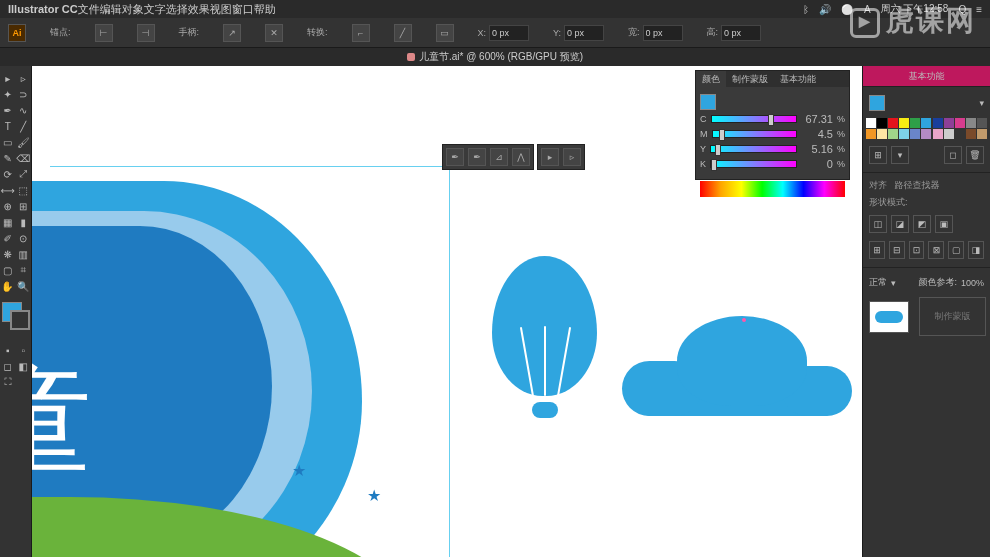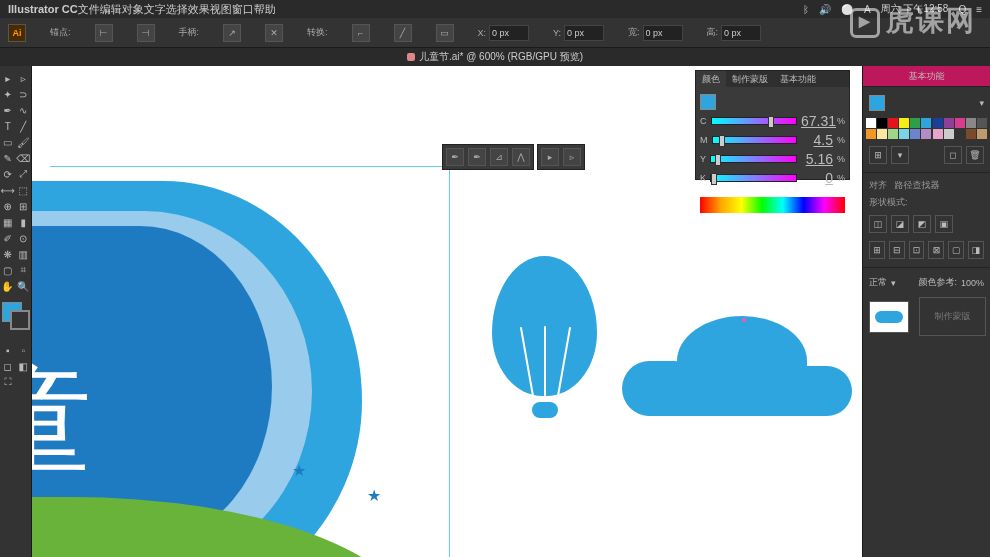--- a/index.html
+++ b/index.html
@@ -53,21 +53,21 @@
     .float-btn { width: 18px; height: 18px; background: #444; border: 1px solid #555; display: flex; align-items: center; justify-content: center; color: #aaa; font-size: 9px; }
     
     .color-panel { position: absolute; left: 695px; top: 58px; width: 155px; height: 110px; background: #3a3a3a; border: 1px solid #222; font-size: 9px; color: #bbb; margin-top: 12px; }
     .color-tabs { display: flex; height: 16px; background: #2f2f2f; }
     .color-tab { padding: 2px 6px; font-size: 9px; }
     .color-tab.active { background: #3a3a3a; }
     .color-body { padding: 4px; }
     .color-row { display: flex; align-items: center; gap: 4px; margin: 3px 0; }
     .slider-track { flex: 1; height: 8px; background: linear-gradient(90deg,#0ff,#f0f); border: 1px solid #222; position: relative; }
     .slider-thumb { position: absolute; top: -2px; width: 6px; height: 12px; background: #ccc; border: 1px solid #333; }
-    .color-val { width: 32px; text-align: right; font-size: 14px; text-decoration: underline; }
+    .color-val { width: 32px; text-align: right; font-size: 11px; }
     .color-spectrum { height: 16px; margin: 4px; background: linear-gradient(90deg, red,orange,yellow,lime,cyan,blue,magenta,red); }
     
     .right-panels { width: 128px; background: #333; border-left: 1px solid #1a1a1a; display: flex; flex-direction: column; font-size: 9px; color: #bbb; }
     .rp-header { height: 20px; display: flex; align-items: center; justify-content: center; background: #be185d; font-size: 9px; gap: 10px; }
     .swatches-grid { display: grid; grid-template-columns: repeat(11, 1fr); gap: 1px; padding: 3px; }
     .sw { width: 10px; height: 10px; }
     .rp-row { display: flex; align-items: center; gap: 4px; padding: 4px 6px; }
     .rp-section { border-top: 1px solid #222; padding: 4px 0; }
     .rp-label { font-size: 9px; color: #999; padding: 2px 6px; }
     .rp-thumb { width: 40px; height: 32px; background: #fff; border: 1px solid #555; display: flex; align-items: center; justify-content: center; margin: 4px 6px; }

